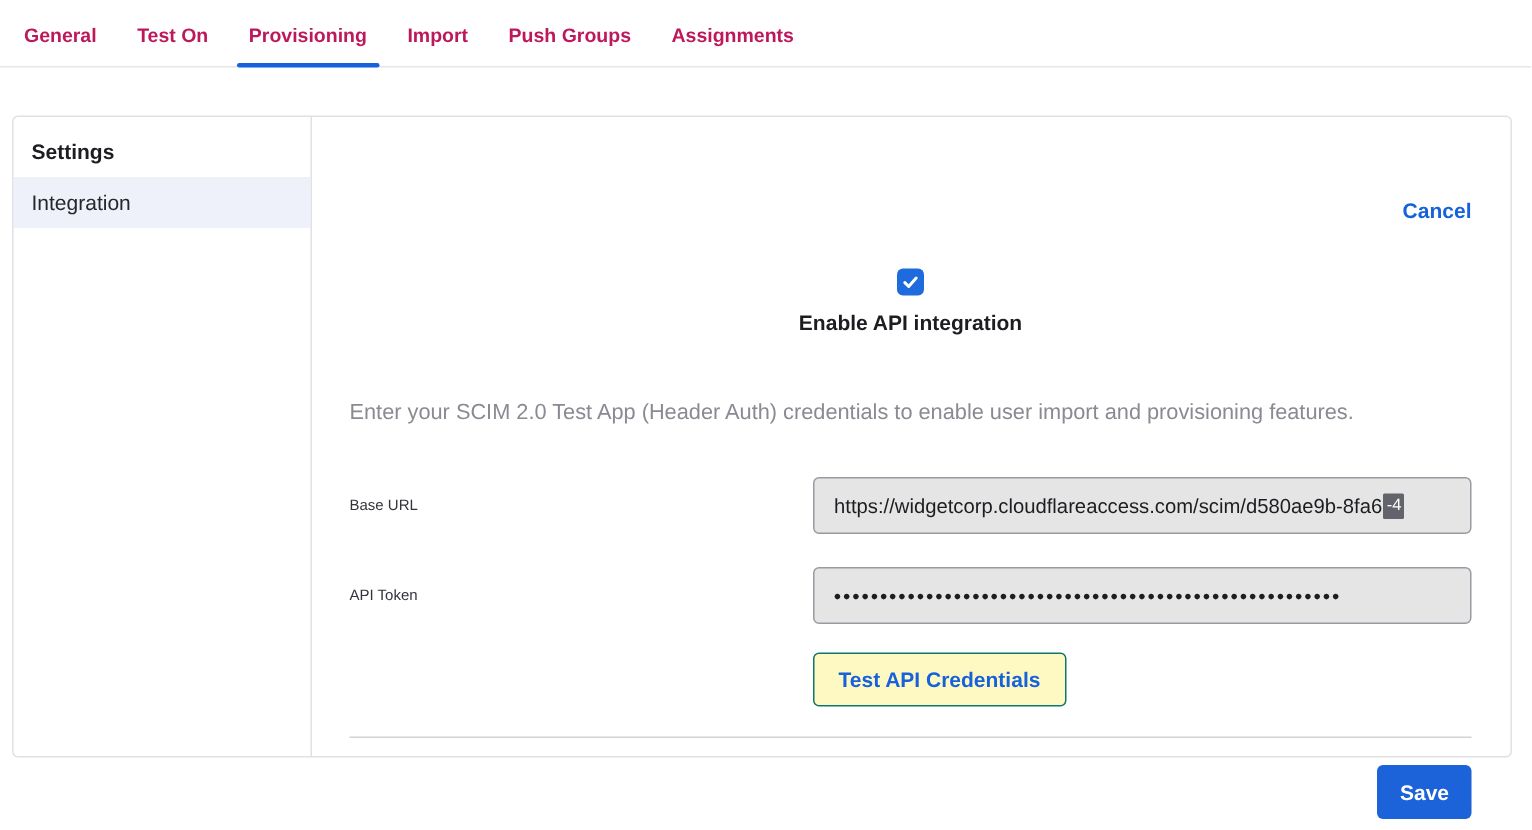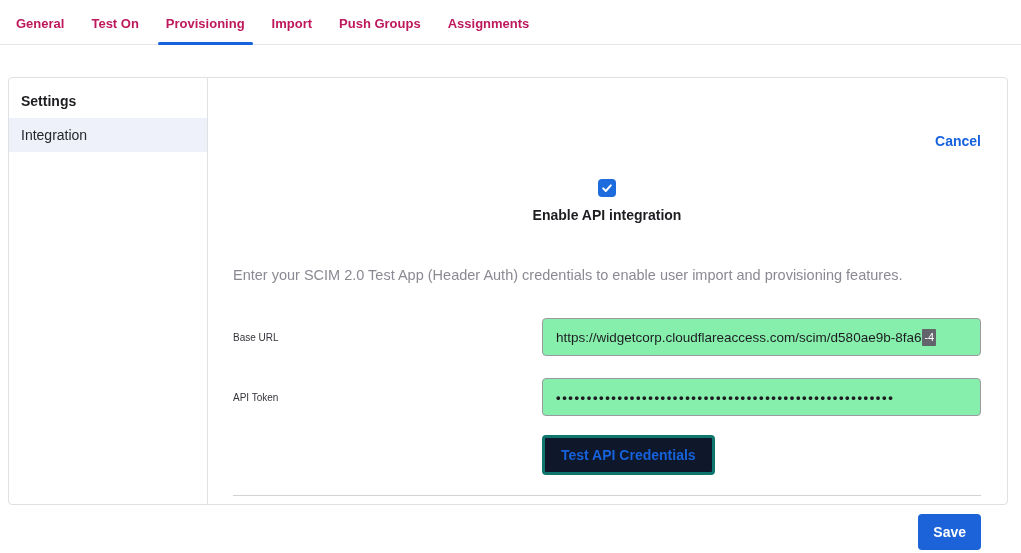--- a/index.html
+++ b/index.html
@@ -46,33 +46,33 @@
   }
   .checkbox-label { font-size:14px; font-weight:700; color:#1d1d21; }
 
   .description { margin-top:44px; font-size:14.5px; color:#8a8a93; }
 
   .form-row { display:flex; align-items:center; }
   .form-row.base { margin-top:35px; }
   .form-row.token { margin-top:22px; }
   .form-label { width:309px; flex-shrink:0; font-size:10px; color:#34343b; }
   .inputbox {
-    flex:1; height:38px; border:1px solid #9a9aa2; border-radius:4px; background:#86efac;
+    flex:1; height:38px; border:1px solid #9a9aa2; border-radius:4px; background:#e5e5e5;
     display:flex; align-items:center; padding:0 13px; box-sizing:border-box;
     overflow:hidden; white-space:nowrap; font-size:13.5px; color:#1d1d21; cursor:text;
   }
   .selection-block {
     background:#63636b; color:#ffffff; font-size:11px; line-height:15px;
     padding:1px 2px; margin-left:1px; flex-shrink:0; border-radius:1px;
   }
   .token-dots { font-size:13px; font-weight:700; letter-spacing:1.6px; overflow:hidden; }
 
   .test-btn-row { margin-top:19px; padding-left:309px; }
   .test-btn {
-    display:inline-block; border:3px solid #0f766e; color:#1662dd; background:#0f172a;
+    display:inline-block; border:1px solid #0f766e; color:#1662dd; background:#fef9c3;
     font-family:"Liberation Sans", sans-serif;
     font-weight:700; font-size:14px; padding:9px 16px; border-radius:4px; cursor:pointer;
   }
 
   .divider { margin-top:20px; border-top:1px solid #d2d2d7; height:0; }
 
   .save-row { margin-top:18px; text-align:right; }
   .save-btn {
     display:inline-block; background:#1c62d8; color:#ffffff; border:none;
     font-family:"Liberation Sans", sans-serif;

